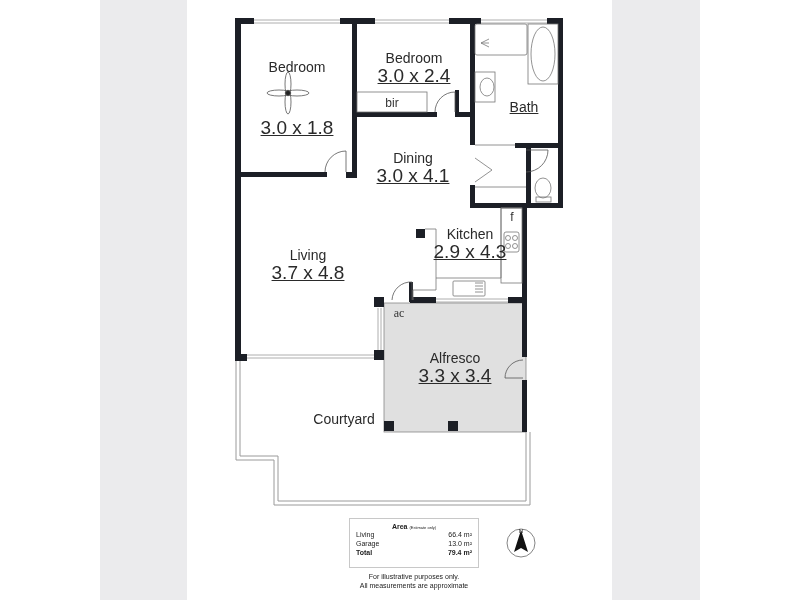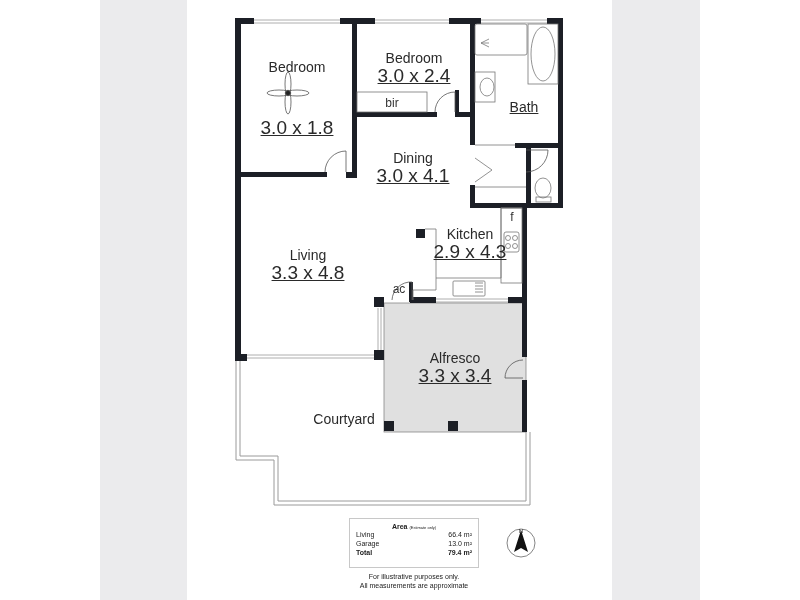--- a/index.html
+++ b/index.html
@@ -174,33 +174,33 @@
 <div class="room-label" style="left:413px; top:151px;">
   <span class="room-name">Dining</span>
   <span class="room-dim">3.0 x 4.1</span>
 </div>
 <div class="room-label" style="left:470px; top:227px;">
   <span class="room-name">Kitchen</span>
   <span class="room-dim">2.9 x 4.3</span>
 </div>
 <div class="room-label" style="left:308px; top:248px;">
   <span class="room-name">Living</span>
-  <span class="room-dim">3.3 x 4.8</span>
+  <span class="room-dim">3.7 x 4.8</span>
 </div>
 <div class="room-label" style="left:455px; top:351px;">
   <span class="room-name">Alfresco</span>
   <span class="room-dim">3.3 x 3.4</span>
 </div>
 <div class="room-label" style="left:320px; top:412px;margin-left:24px;">
   <span class="room-name">Courtyard</span>
 </div>
 
 <div class="tiny-label" style="left:392px; top:96px;">bir</div>
 <div class="tiny-label" style="left:512px; top:210px;">f</div>
-<div class="tiny-label" style="left:399px; top:282px;">ac</div>
+<div class="tiny-label" style="left:399px; top:306px;font-family:Liberation Serif, serif;">ac</div>
 
 <div class="area-box">
   <div class="area-title">
     <span>Area</span>
     <small>(Estimate only)</small>
   </div>
   <div class="area-row">
     <span>Living</span>
     <span>66.4 m²</span>
   </div>

